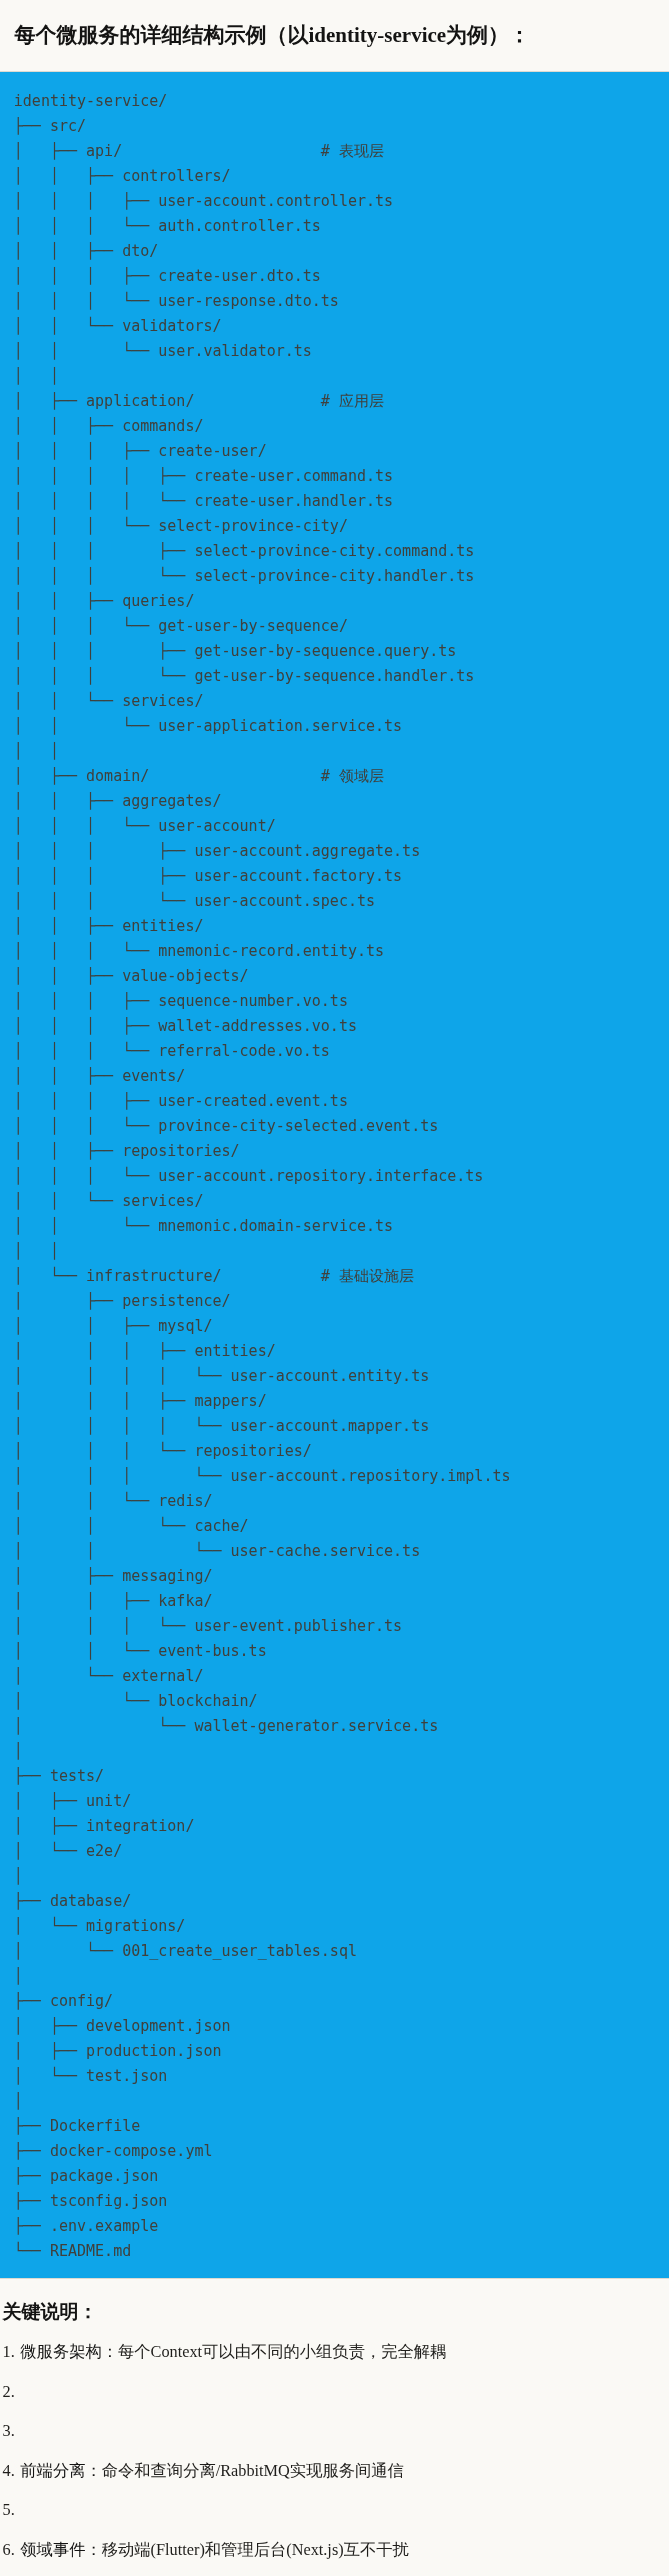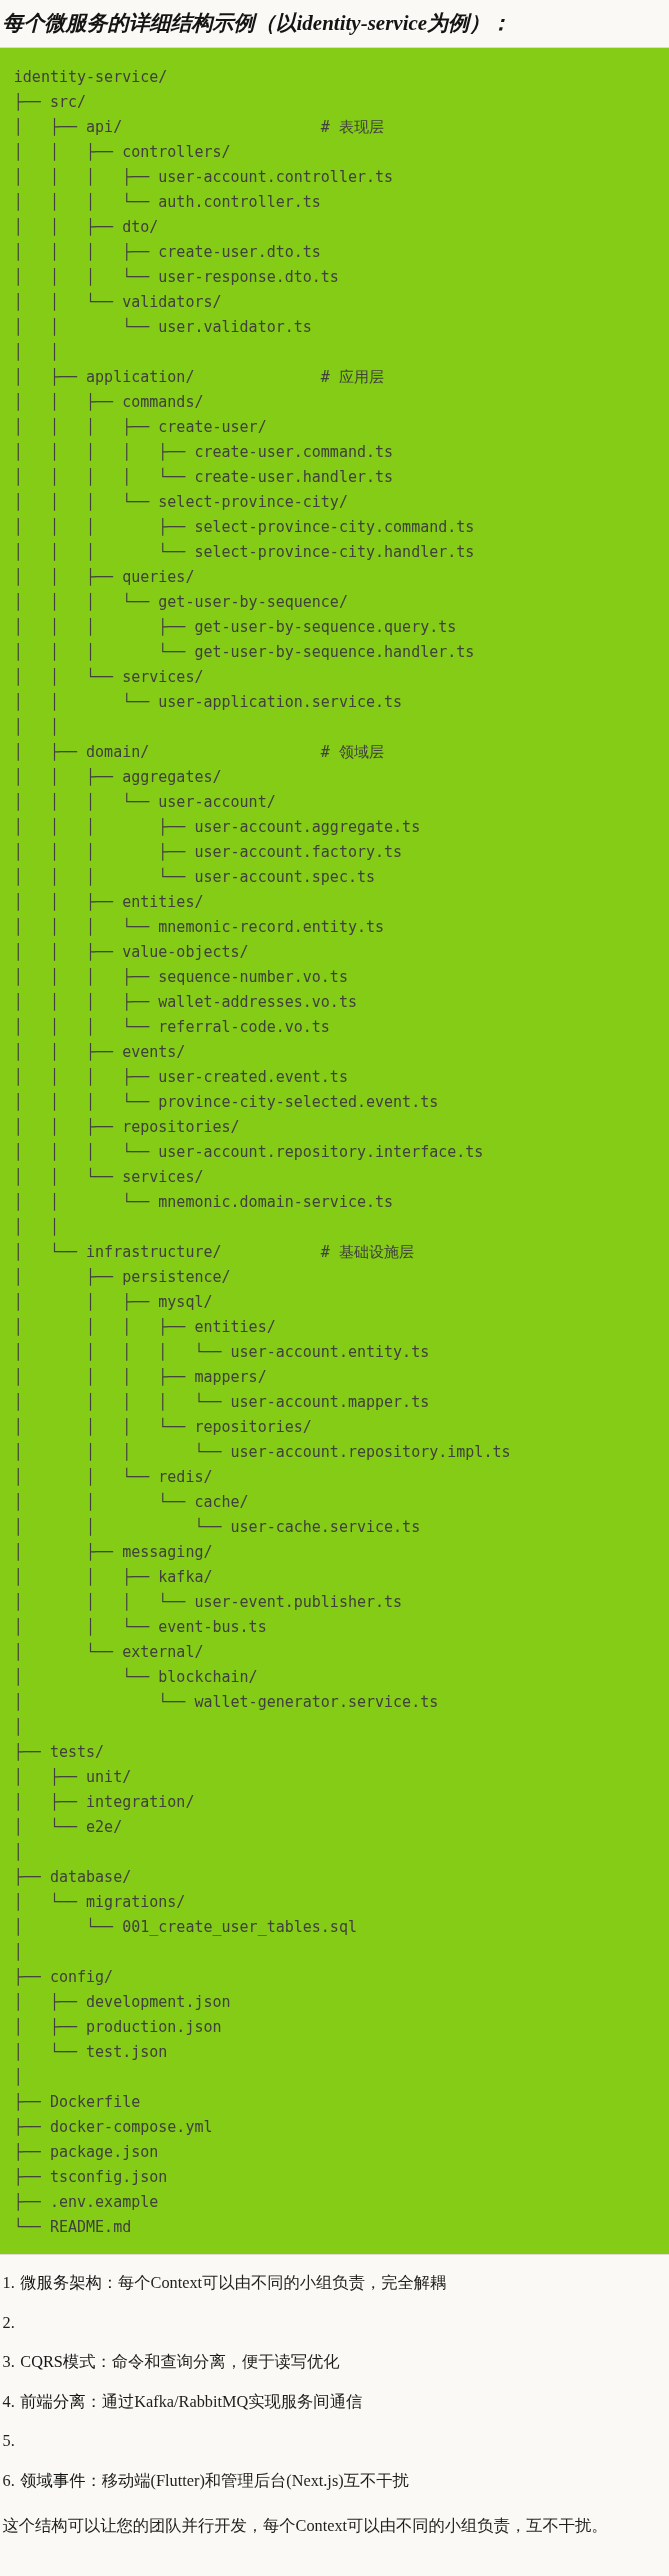--- a/index.html
+++ b/index.html
@@ -16,27 +16,26 @@
   .page {
     width: 669px;
     min-height: 2576px;
     box-sizing: border-box;
   }
   .page-title {
     font-size: 21px;
     font-weight: 700;
     color: #141413;
     line-height: 29px;
-    margin: 0;
+    margin: 12px;
     padding: 8.8px 3.8px 9.4px 2.5px;
     letter-spacing: 0;
-    font-style: italic;
   }
   .code-block {
-    background: #84cc16;
+    background: #0ea5e9;
     border-top: 1.3px solid #DCDAD2;
     border-bottom: 1.3px solid #DCDAD2;
     padding: 17px 12.5px 13.8px 13.8px;
     box-sizing: border-box;
   }
   .code-block pre {
     margin: 0;
     font-family: "DejaVu Sans Mono", "Liberation Mono", monospace;
     font-size: 15px;
     line-height: 25px;
@@ -168,40 +167,40 @@
 │   └── test.json
 │
 ├── Dockerfile
 ├── docker-compose.yml
 ├── package.json
 ├── tsconfig.json
 ├── .env.example
 └── README.md</pre>
   </div>
 
+  <h3 class="section-heading">关键说明：</h3>
 
   <div class="key-points">
 
     <div class="key-point">
       <span class="num">1.</span>
       <span class="body"><span class="term">微服务架构：</span><span>每个Context可以由不同的小组负责，完全解耦</span></span>
     </div>
 
     <div class="key-point">
       <span class="num">2.</span>
     </div>
 
     <div class="key-point">
       <span class="num">3.</span>
-      <span class="body"><span class="term">CQRS模式：</span><span>命令和查询分离，便于读写优化</span></span>
     </div>
 
     <div class="key-point">
       <span class="num">4.</span>
-      <span class="body"><span class="term">前端分离：</span><span>通过Kafka/RabbitMQ实现服务间通信</span></span>
+      <span class="body"><span class="term">前端分离：</span><span>命令和查询分离/RabbitMQ实现服务间通信</span></span>
     </div>
 
     <div class="key-point">
       <span class="num">5.</span>
     </div>
 
     <div class="key-point">
       <span class="num">6.</span>
       <span class="body"><span class="term">领域事件：</span><span>移动端(Flutter)和管理后台(Next.js)互不干扰</span></span>
     </div>

